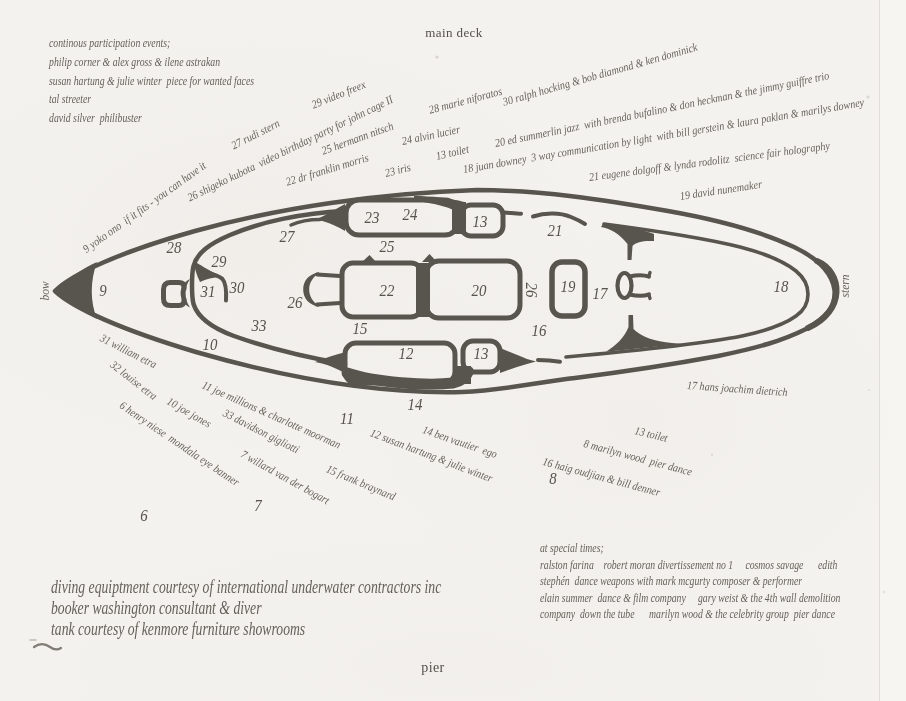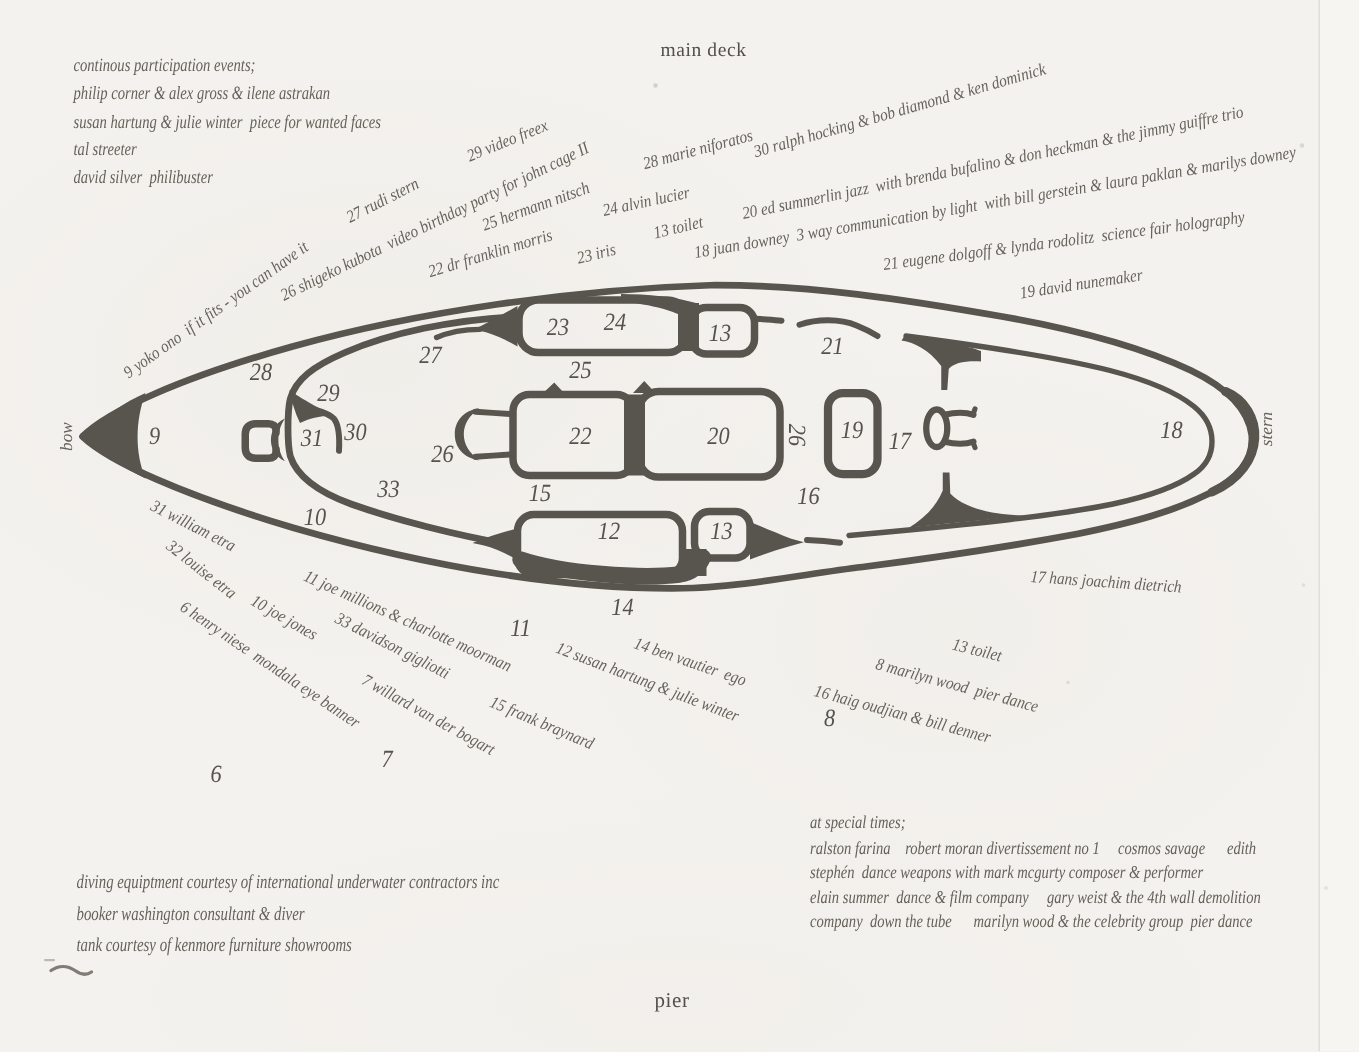--- a/index.html
+++ b/index.html
@@ -14,28 +14,28 @@
           filter: blur(0.3px); }
   .boat-svg { position:absolute; left:0; top:0; }
   .dlabel { position:absolute; font-size:11.5px; white-space:pre; transform-origin:0 50%;
             color:#67635c; }
   .rnum { position:absolute; font-size:16.5px; color:#56534d; white-space:pre; }
   .block { position:absolute; }
   .block .line { white-space:pre; }
   .blk-topleft { left:49px; top:34px; font-size:12.5px; }
   .blk-topleft .line { transform:scaleX(0.78); transform-origin:0 50%; }
   .blk-topleft .line { line-height:18.8px; }
-  .blk-botleft { left:51px; top:577px; font-size:13px; }
+  .blk-botleft { left:51px; top:577px; font-size:18px; }
   .blk-botleft .line { transform:scaleX(0.76); transform-origin:0 50%; }
   .blk-botleft .line { line-height:21px; }
   .blk-special { left:540px; top:540px; font-size:12px; }
   .blk-special .line { transform:scaleX(0.81); transform-origin:0 50%; }
   .blk-special .line { line-height:16.6px; }
   .title { position:absolute; font-style:normal; color:#53504b; font-size:14px;
-           letter-spacing:0.4px; transform:translate(-50%,-50%); white-space:pre;margin-left:15px; }
+           letter-spacing:0.4px; transform:translate(-50%,-50%); white-space:pre; }
   .side-label { position:absolute; font-size:11.5px; color:#66625b;
                 transform:translate(-50%,-50%) rotate(-90deg); white-space:pre; }
   .edge-strip { position:absolute; top:0; right:0; width:26px; height:701px;
                 background:rgba(255,255,255,0.22); border-left:1.2px solid rgba(130,124,112,0.18); }
 </style>
 </head>
 <body>
 
 <div class="page">
 

